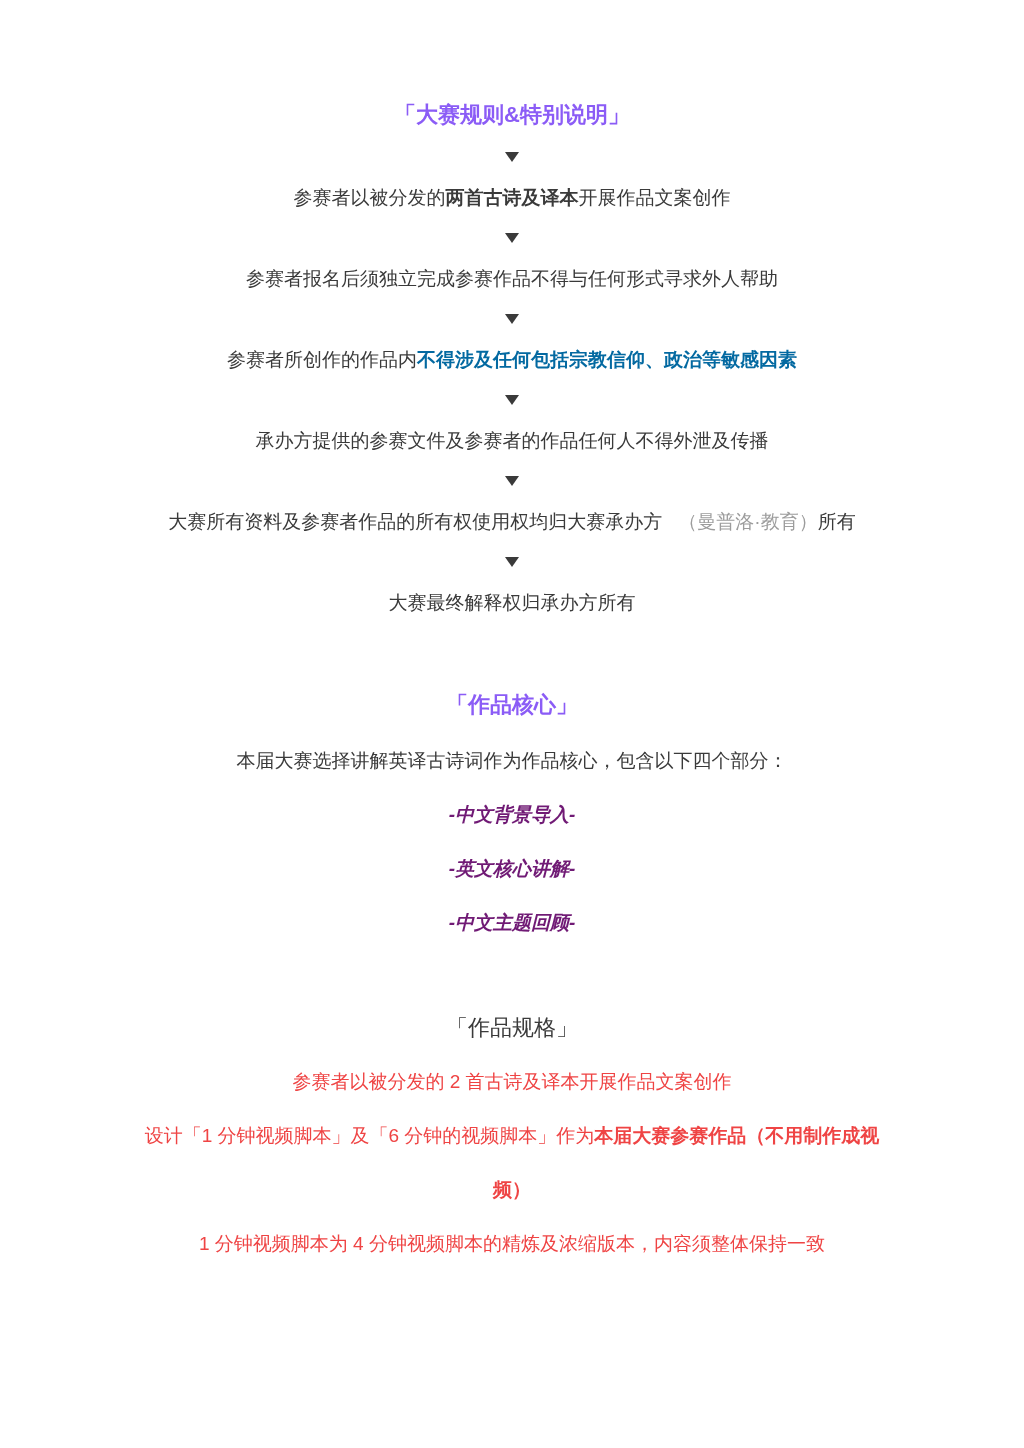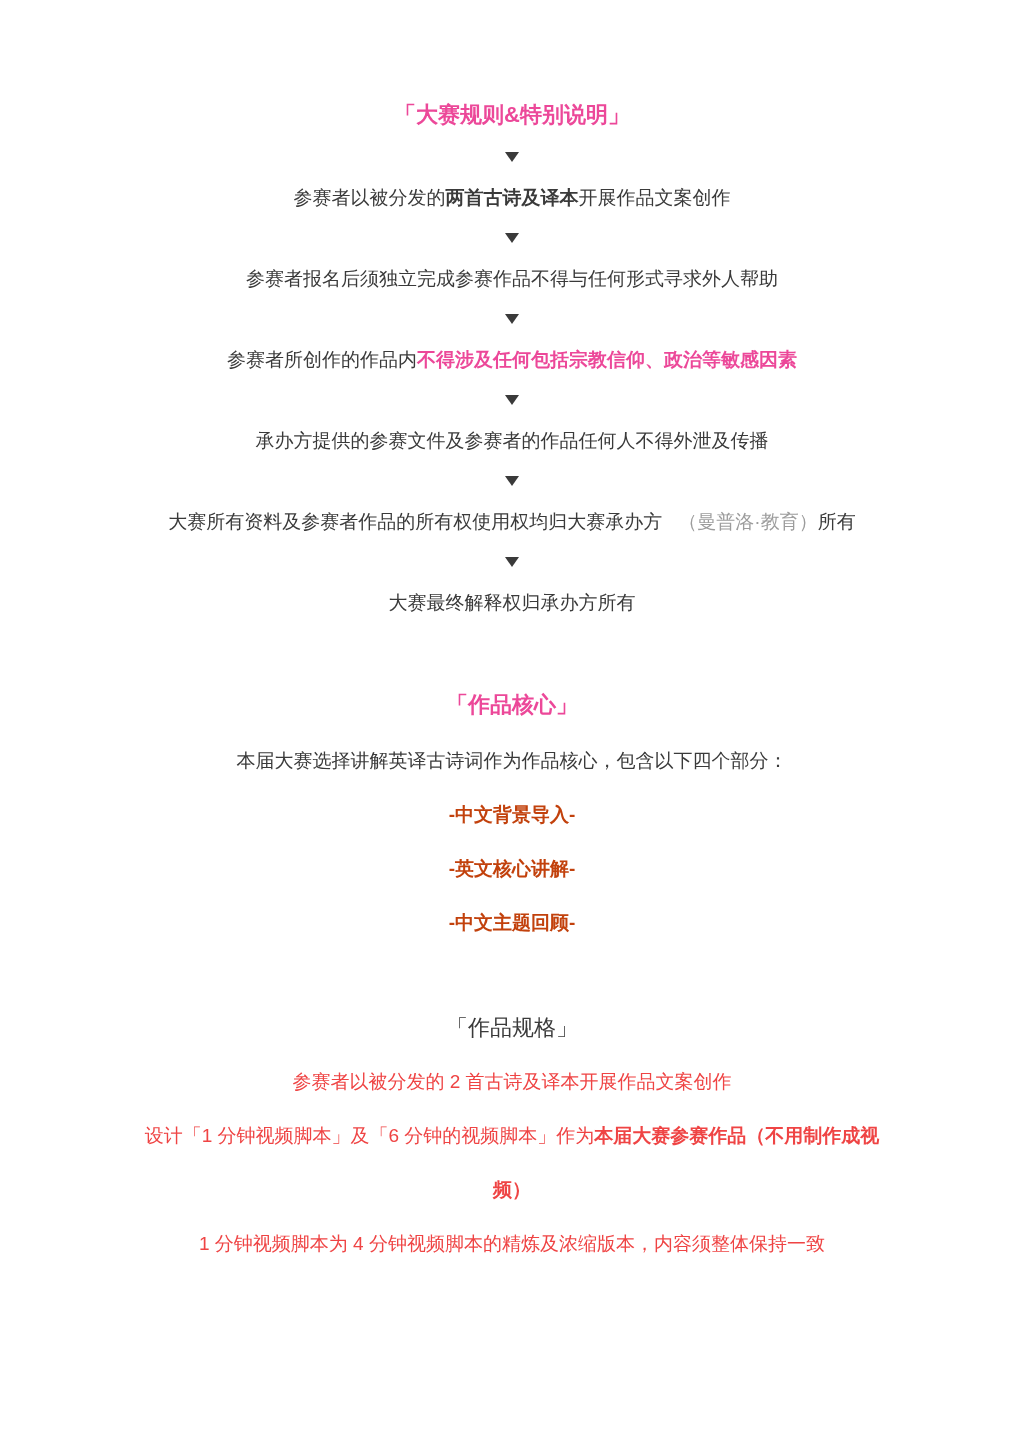--- a/index.html
+++ b/index.html
@@ -16,42 +16,42 @@
     margin: 0 auto;
     padding-top: 100px;
     text-align: center;
     font-size: 19px;
   }
   .section-title {
     font-size: 22px;
     font-weight: 700;
     line-height: 30px;
     margin: 0;
-    color: #ec4899;
+    color: #8b5cf6;
   }
   .section-title.regular { font-weight: 400; color: #3a3a3a; }
 
   
   .rules p { margin: 0; line-height: 27px; }
   .tri {
     width: 0; height: 0;
     border-left: 7px solid transparent;
     border-right: 7px solid transparent;
     border-top: 10px solid #3a3a3a;
     margin: 22px auto;
   }
   .em { font-weight: 700; }
-  .red { color: #ec4899; }
+  .red { color: #0369a1; }
   .muted { color: #9c9c9c; margin-left: 16px; }
 
   
   .core-title { margin-top: 74px; }
   .core p { margin: 0; line-height: 54px; }
   .core .intro { margin-top: 14px; }
-  .core .item { font-weight: 700; color: #c2410c; }
+  .core .item { font-weight: 700; color: #701a75; font-style: italic; }
 
   
   .spec-title { margin-top: 63px; }
   .spec p { margin: 0; line-height: 54px; color: #ef4444; }
   .spec .first { margin-top: 12px; }
 </style>
 </head>
 <body>
 
 <div class="page">

